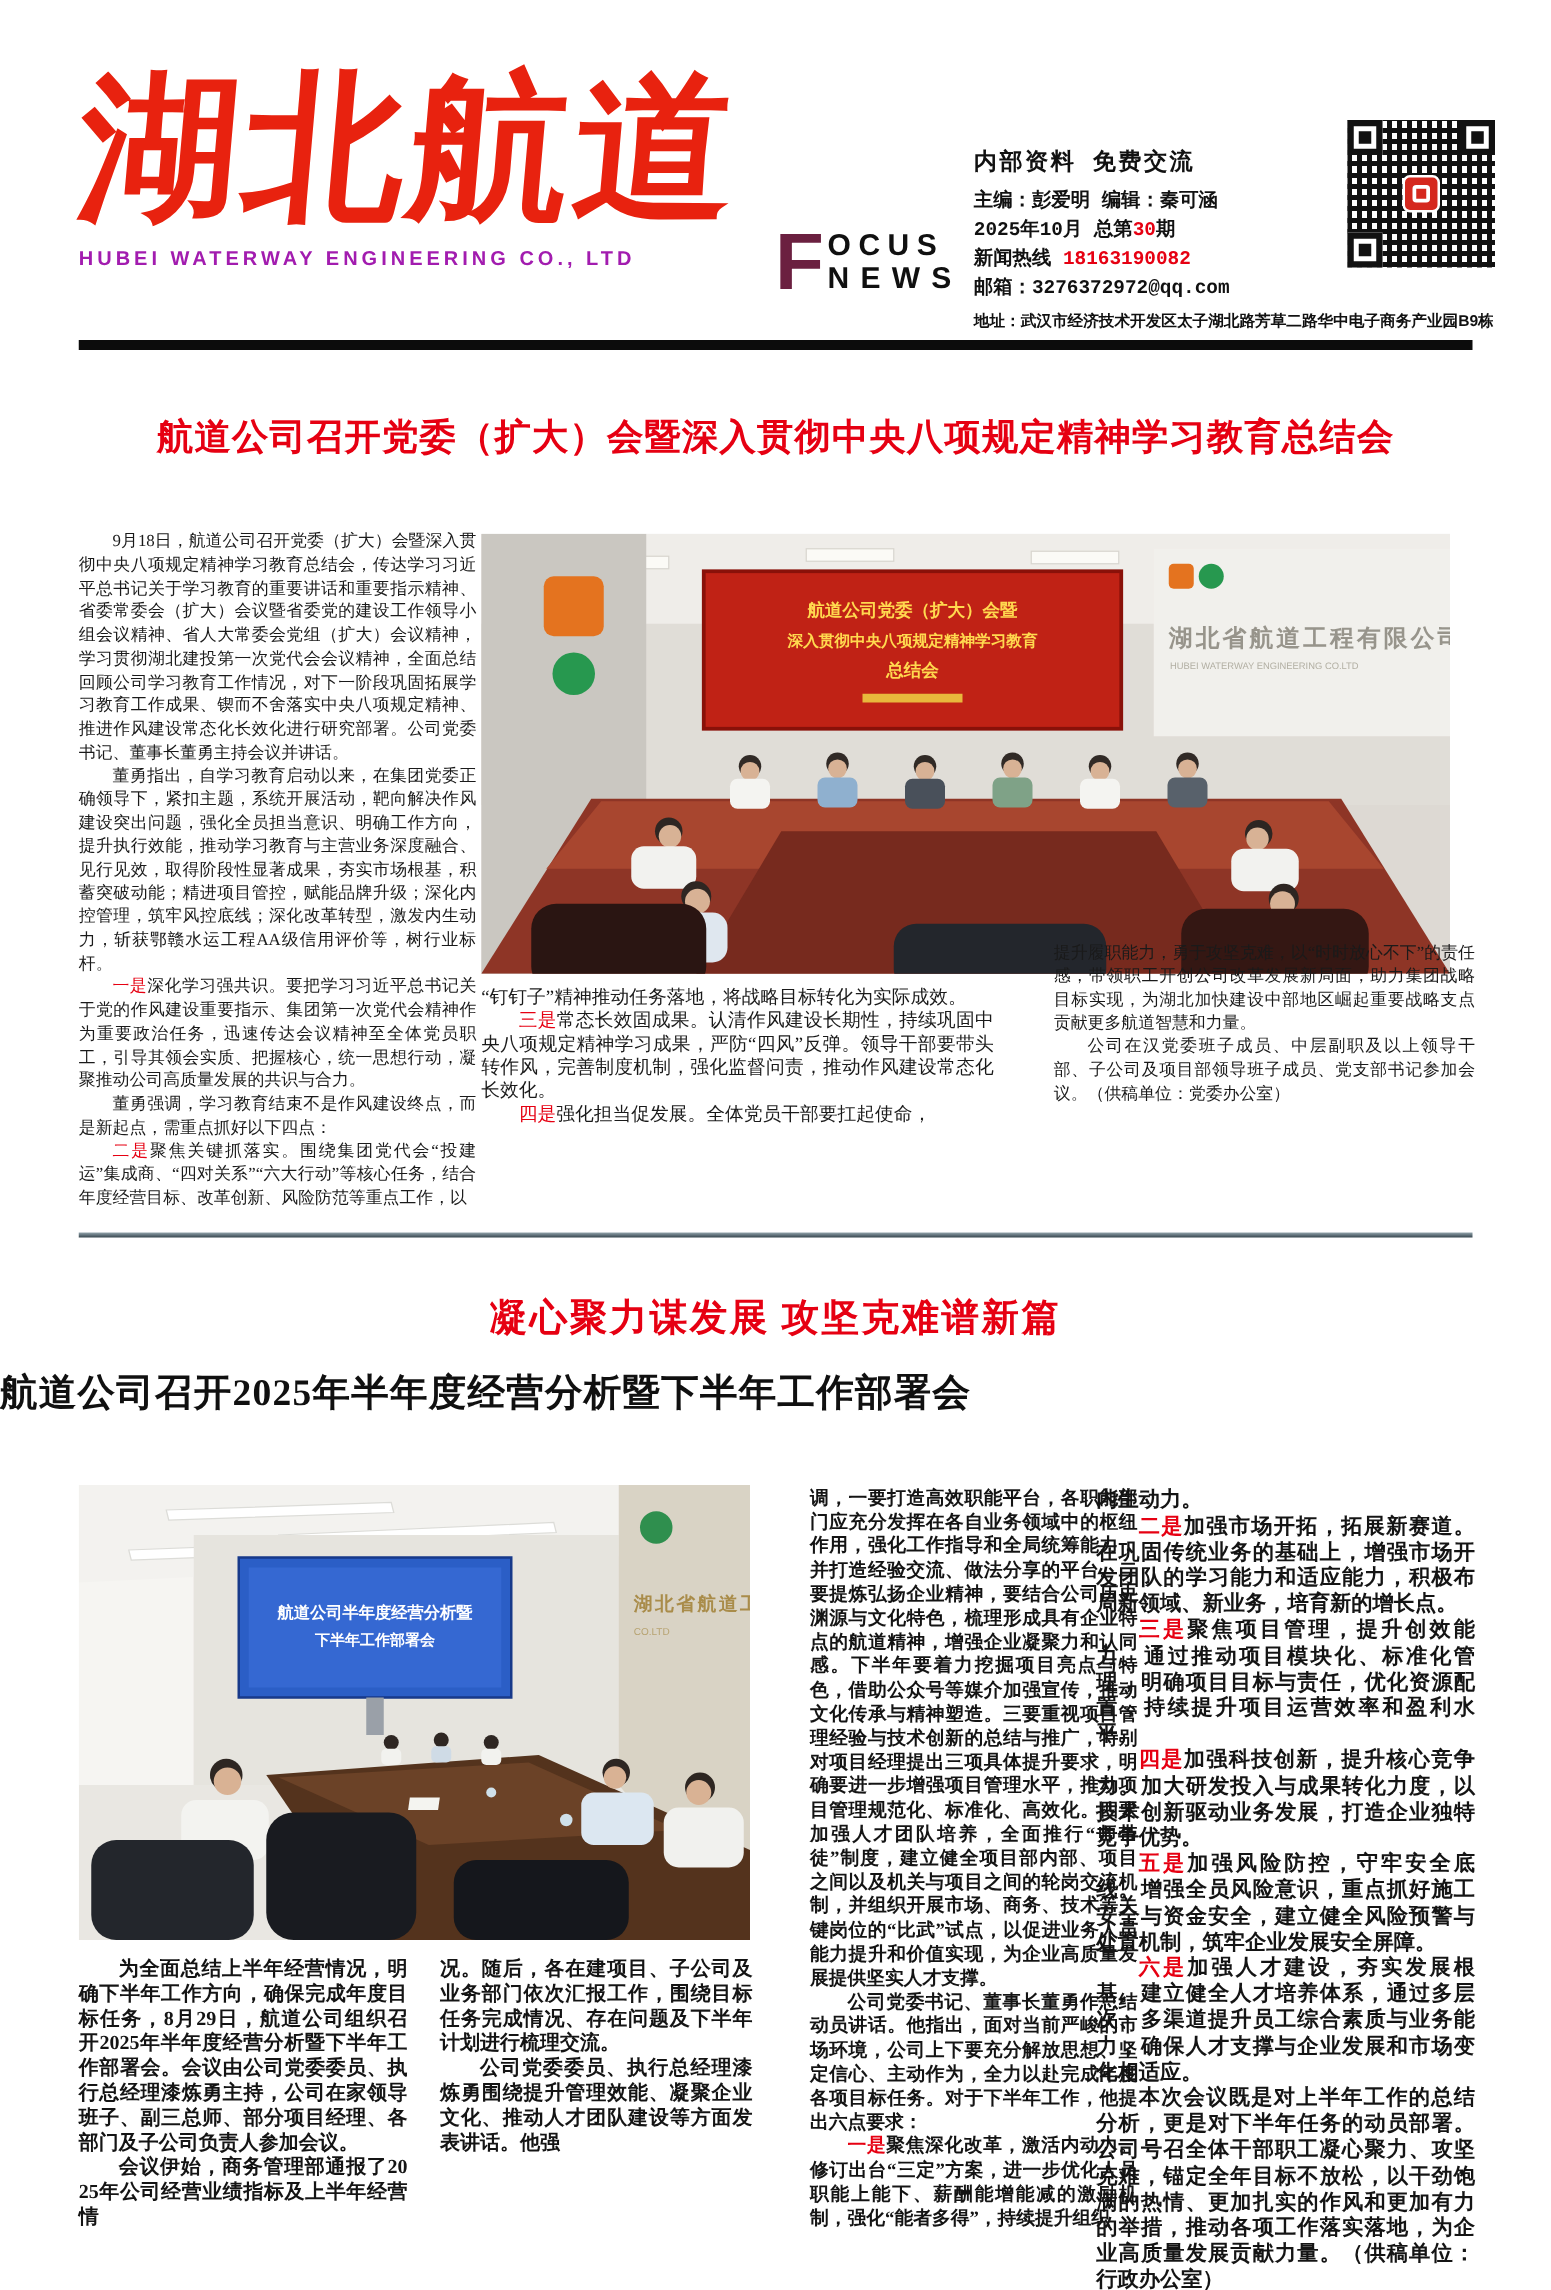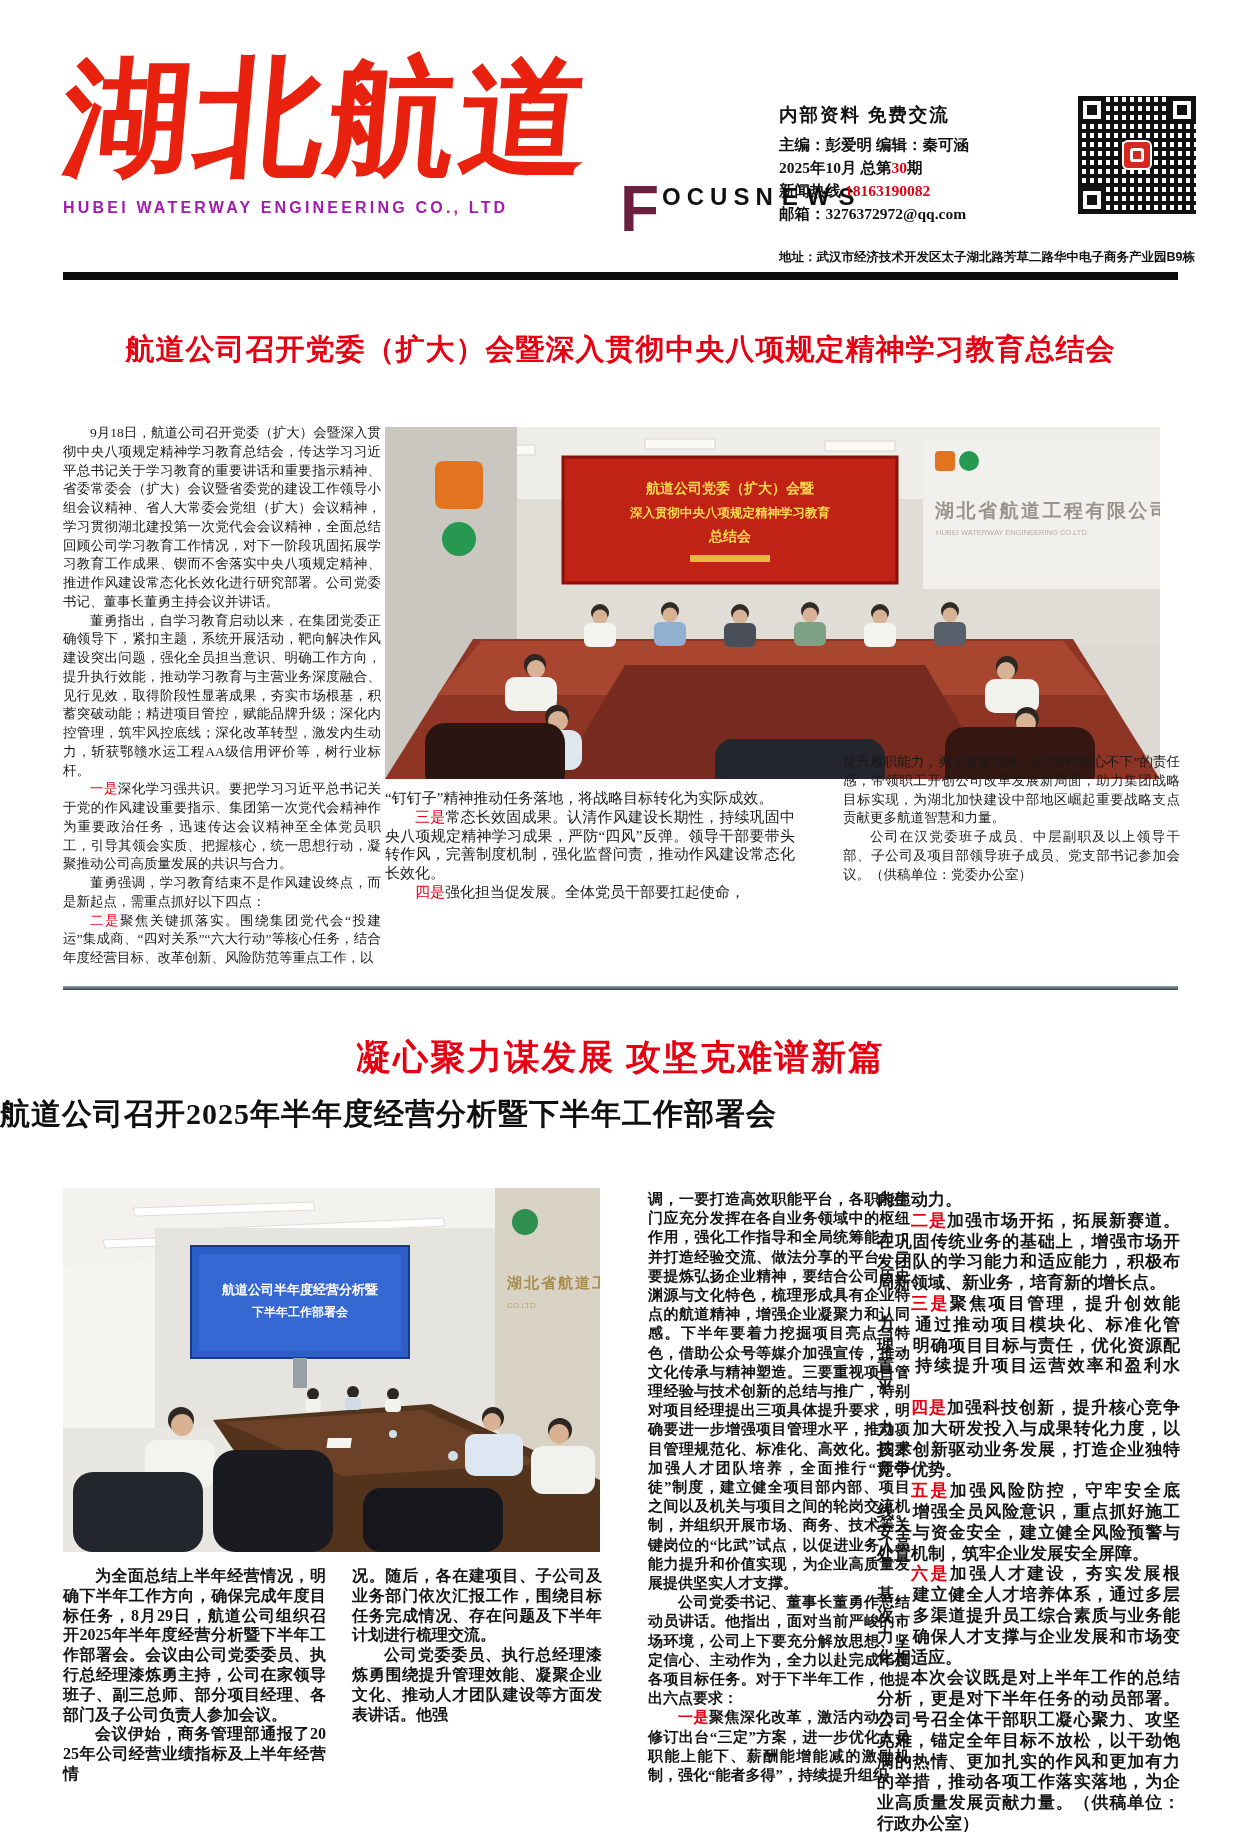--- a/index.html
+++ b/index.html
@@ -8,25 +8,25 @@
   .abs{position:absolute;}
 
   
   .brand-cn{left:64px;top:50px;font-size:128px;line-height:1.08;font-weight:bold;color:#e8220f;
             letter-spacing:4px;transform:skewX(-5deg);white-space:nowrap;}
   .brand-en{left:63px;top:199px;font-size:16px;font-weight:bold;letter-spacing:3.2px;color:#a21caf;
             font-family:"Liberation Sans","DejaVu Sans",sans-serif;white-space:nowrap;}
   .section-cn{left:616px;top:84px;font-size:74px;line-height:1.1;font-weight:bold;letter-spacing:-5px;color:#0e0e0e;}
   .focus{left:620px;top:182px;display:flex;align-items:flex-start;font-family:"Liberation Sans","DejaVu Sans",sans-serif;}
   .focus-f{font-size:64px;line-height:54px;font-weight:bold;color:#6b2040;}
-  .focus-col{display:flex;margin-left:3px;margin-top:2px;}
+  .focus-col{display:flex;flex-direction:column;margin-left:3px;margin-top:2px;}
   .focus-l1{font-size:24px;line-height:26px;font-weight:bold;letter-spacing:6px;color:#101010;}
   .focus-l2{font-size:24px;line-height:26px;font-weight:bold;letter-spacing:9px;color:#101010;}
-  .info{left:779px;top:104px;width:300px;display:flex;flex-direction:column;gap:5px;font-weight:bold;
-        font-family:Liberation Serif, serif;color:#111;}
+  .info{left:779px;top:120px;width:300px;display:flex;flex-direction:column;gap:5px;font-weight:bold;
+        font-family:Liberation Mono, monospace;color:#111;}
   .info .notice{font-size:18.5px;line-height:22px;letter-spacing:2px;margin-bottom:5px;}
   .info .iline{font-size:15.5px;line-height:18px;white-space:nowrap;}
   .red{color:#e60012;}
   .address{left:779px;top:249px;width:430px;font-size:12.5px;font-weight:bold;white-space:nowrap;
            font-family:"Liberation Sans","DejaVu Sans",sans-serif;color:#111;}
   
   .qr{left:1078px;top:96px;width:118px;height:118px;background:
       repeating-linear-gradient(90deg,#111 0 4px,transparent 4px 8px),
       repeating-linear-gradient(0deg,#111 0 4px,#fff 4px 9px);}
   .qr .f{position:absolute;width:28px;height:28px;border:5px solid #111;background:#fff;box-sizing:border-box;}
@@ -34,21 +34,21 @@
   .qr .tl{left:0;top:0}.qr .tr{right:0;top:0}.qr .bl{left:0;bottom:0}
   .qr .logo{position:absolute;left:44px;top:44px;width:30px;height:30px;background:#d5281e;border:2px solid #fff;
             border-radius:6px;box-sizing:border-box;}
   .qr .logo::after{content:"";position:absolute;inset:6px;border:3px solid #fff;border-radius:3px;}
 
   .rule{left:63px;top:272px;width:1115px;height:8px;background:#0c0c0c;}
   .divider{left:63px;top:986px;width:1115px;height:4px;background:linear-gradient(#93a4ac,#36454e);}
 
   
   .a1-title{left:0;top:330px;width:100%;text-align:center;font-size:29px;font-weight:bold;color:#e60012;letter-spacing:1px;margin:0;}
-  .a2-title-red{left:0;top:1034px;width:100%;text-align:center;font-size:35px;font-weight:bold;color:#e60012;letter-spacing:2px;margin:0;}
+  .a2-title-red{left:0;top:1034px;width:100%;text-align:center;font-size:30px;font-weight:bold;color:#e60012;letter-spacing:2px;margin:0;}
   .a2-title-black{left:0;top:1094px;width:100%;text-align:left;font-size:30px;font-weight:bold;color:#101010;letter-spacing:1px;margin:0;}
 
   .col{word-break:break-all;}
   .col p{margin:0;text-align:justify;}
   .ind{text-indent:2em;}
   .rd{color:#e60012;}
 
   .a1c1{left:63px;top:424px;width:318px;font-size:13.5px;line-height:18.75px;}
   .a1c2{left:385px;top:789px;width:410px;font-size:15px;line-height:18.75px;}
   .a1c3{left:843px;top:753px;width:337px;font-size:13.5px;line-height:18.75px;}

